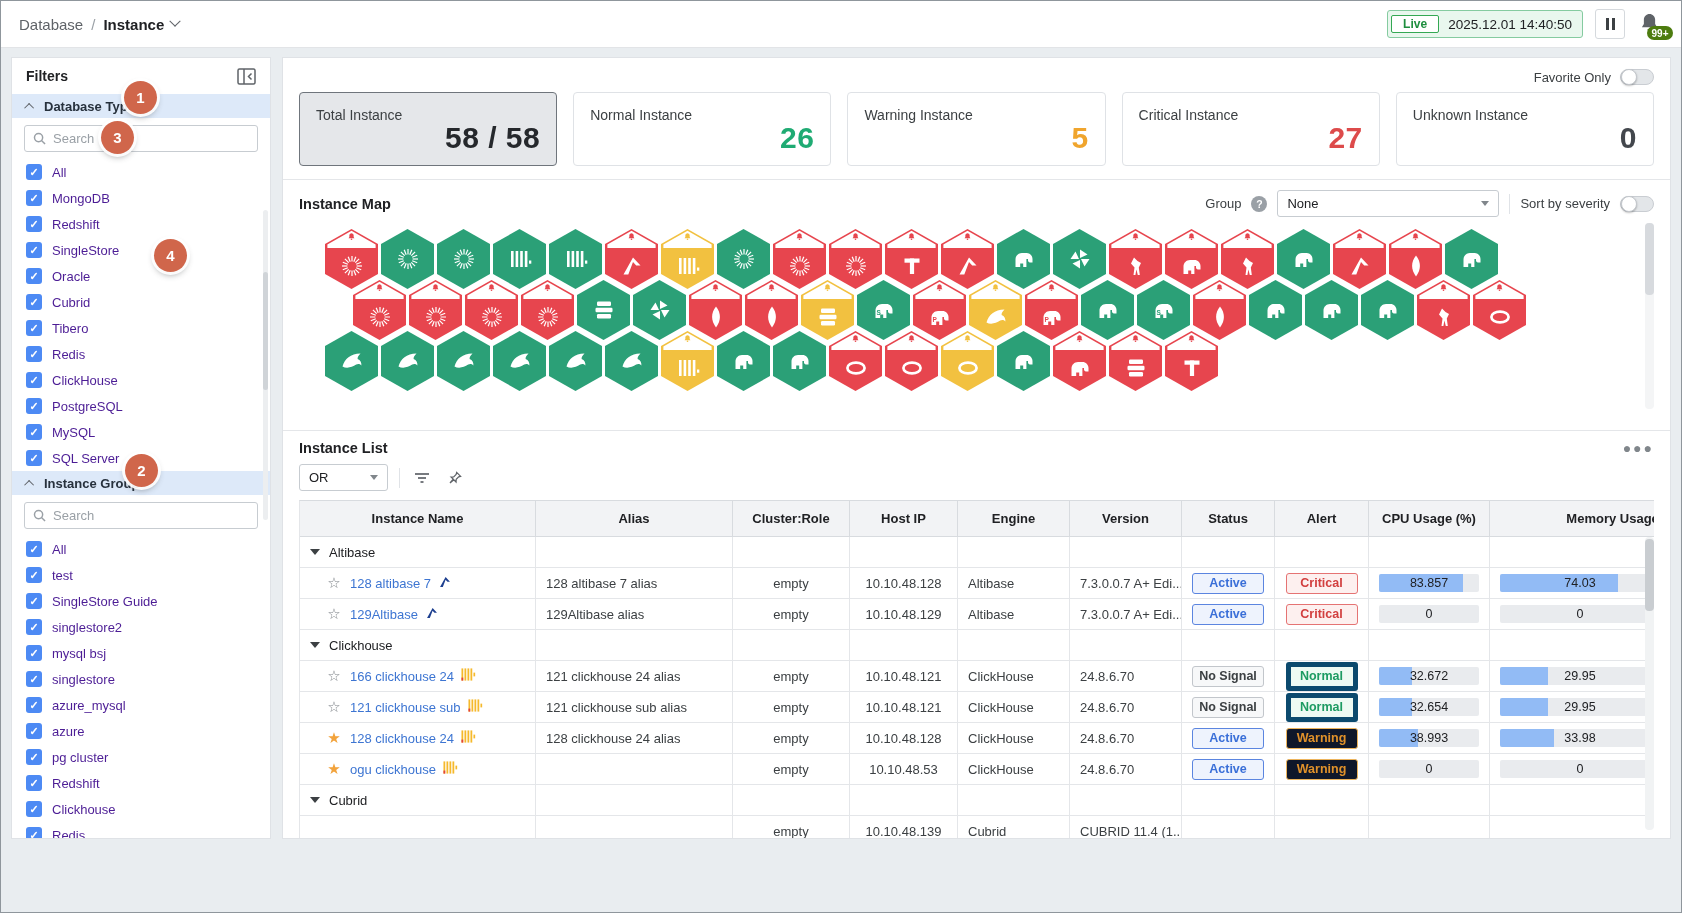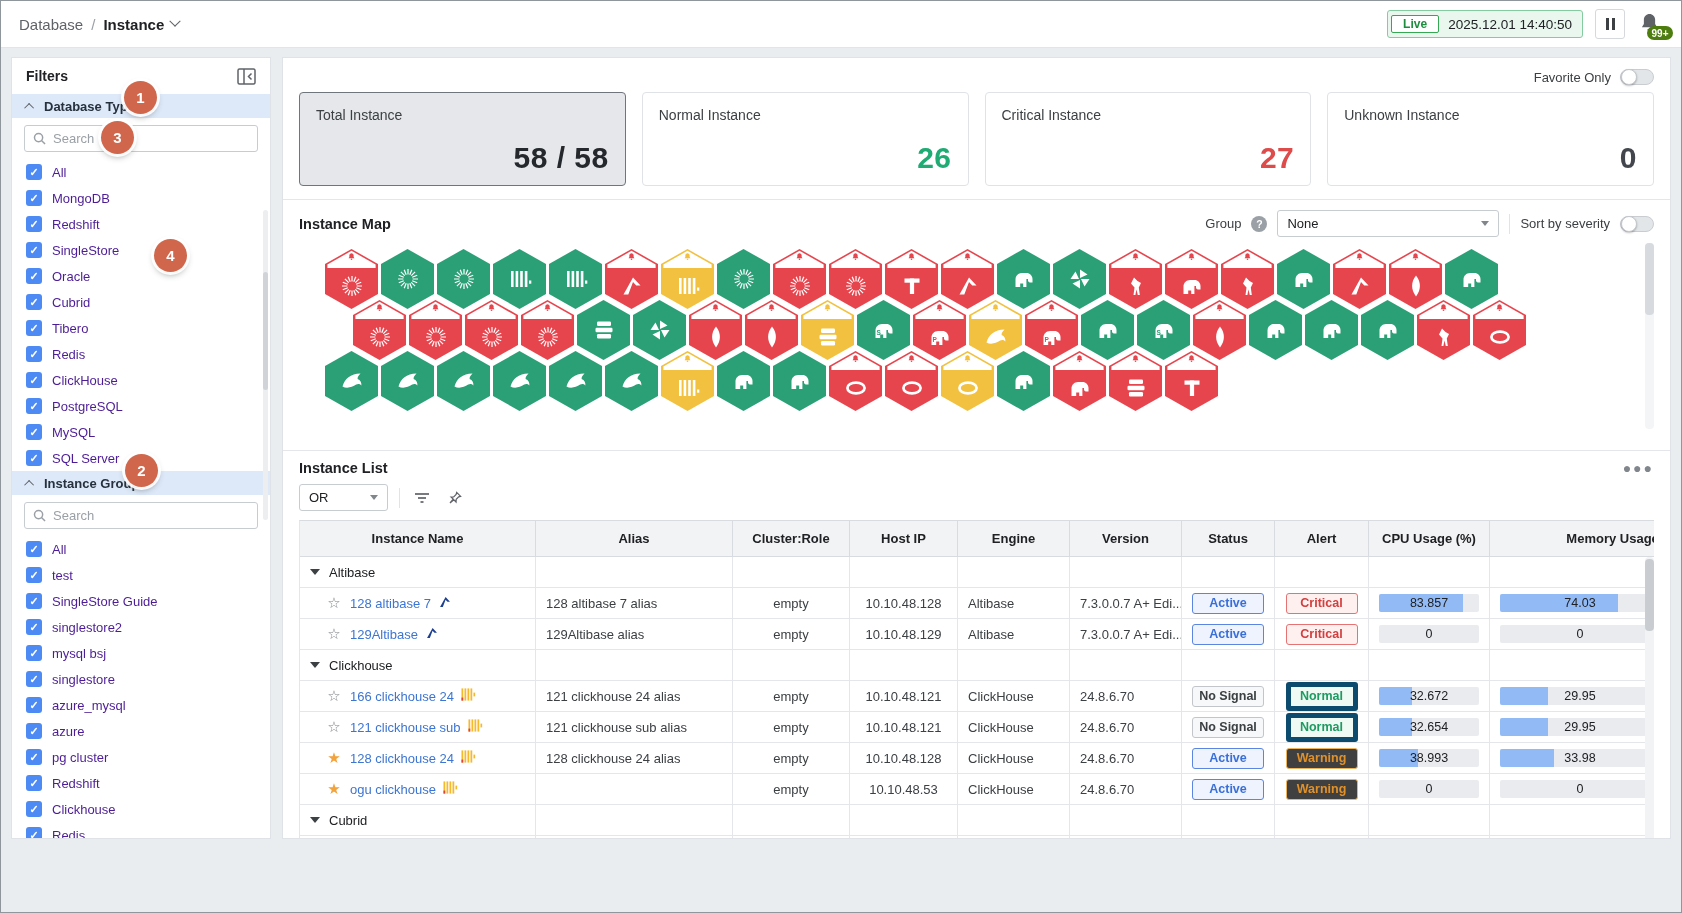--- a/index.html
+++ b/index.html
@@ -56,21 +56,21 @@
   .sb-scroll i { display:block; margin-top:62px; height:118px; background:#d0d4d8; border-radius:3px; }
 
   
   .main { flex:1; position:relative; padding:0 16px; overflow:hidden; }
   .fav-row { height:32px; display:flex; justify-content:flex-end; align-items:center; gap:9px; padding-top:6px; }
   .toggle { width:34px; height:16px; background:#e3e6e9; border:1px solid #c9cdd2; border-radius:9px; position:relative; cursor:pointer; }
   .toggle i { position:absolute; left:0px; top:-1px; width:16px; height:16px; background:#fff; border:1px solid #c3c7cc;
     border-radius:50%; box-shadow:0 1px 2px rgba(0,0,0,.25); }
 
   .stats-row { display:flex; gap:16px; margin-top:2px; }
-  .stat-card { flex:1; height:94px; border:1px solid #dfe2e6; border-radius:4px; background:#fff;
+  .stat-card { flex:1; height:74px; border:1px solid #dfe2e6; border-radius:4px; background:#fff;
     position:relative; padding:14px 16px; cursor:pointer; }
   .stat-card.selected { background:#e5e7ea; border:1.5px solid #6f757c; }
   .stat-label { font-size:14px; color:#3c4043; }
   .stat-value { position:absolute; right:16px; bottom:10px; font-size:30px; font-weight:bold; letter-spacing:.5px; }
 
   .divider { border-top:1px solid #e4e6e9; margin:13px -16px 0; }
   .map-head { display:flex; align-items:center; margin-top:10px; }
   .sec-title { font-weight:bold; font-size:14.5px; color:#202124; }
   .map-controls { margin-left:auto; display:flex; align-items:center; gap:10px; }
   .help { width:16px; height:16px; border-radius:50%; background:#9aa0a6; color:#fff; font-size:10.5px;
@@ -113,21 +113,21 @@
   .grp-name { color:#202124; }
   .star { font-size:15px; color:#80868b; margin-right:8px; cursor:pointer; width:16px; text-align:center; }
   .star.fav { color:#f2a33c; }
   .iname { color:#3d75d2; cursor:pointer; margin-right:7px; }
   .name-cell { padding-left:26px !important; }
   .badge { border-radius:3px; font-size:12.5px; padding:2.5px 0; width:72px; text-align:center; font-weight:bold; }
   .st-active   { color:#3a6fd8; border:1px solid #5b85e0; background:#eef3fd; }
   .st-nosignal { color:#3c4043; border:1px solid #c2c6cb; background:#f7f8f9; }
   .al-critical { color:#d23f3f; border:1px solid #e57373; background:#fdf0ef; }
   .al-normal   { color:#1d9b62; border:5px solid #0c4a6e; background:#eefaf3; }
-  .al-warning  { color:#e0912a; border:1px solid #edb45c; background:#404040; }
+  .al-warning  { color:#e0912a; border:1px solid #edb45c; background:#0f172a; }
   .bar { width:112px; height:18px; background:#e9ebee; border-radius:2px; position:relative; overflow:hidden; }
   .bar .fill { position:absolute; left:0; top:0; bottom:0; background:#92bbf5; }
   .bar .val { position:absolute; inset:0; display:flex; align-items:center; justify-content:center;
     font-size:12.5px; color:#202124; }
   .mem-bar { width:160px; }
   .tbl-vscroll { position:absolute; right:0; top:37px; bottom:11px; width:9px; background:#f1f3f4; border-radius:4px; }
   .tbl-vscroll i { display:block; margin-top:2px; height:72px; background:#c9cdd1; border-radius:4px; }
 
   
   .callout { position:absolute; width:33px; height:33px; border-radius:50%; background:#d0664b;
@@ -314,20 +314,24 @@
       <div class="stats-row" id="stats-row">
           <div class="stat-card selected">
             <div class="stat-label">Total Instance</div>
             <div class="stat-value" style="color: rgb(37, 40, 44);">58 / 58</div>
           </div>
           <div class="stat-card">
             <div class="stat-label">Normal Instance</div>
             <div class="stat-value" style="color: rgb(31, 171, 115);">26</div>
           </div>
           <div class="stat-card">
+            <div class="stat-label">Warning Instance</div>
+            <div class="stat-value" style="color: rgb(240, 165, 45);">5</div>
+          </div>
+          <div class="stat-card">
             <div class="stat-label">Critical Instance</div>
             <div class="stat-value" style="color: rgb(221, 75, 75);">27</div>
           </div>
           <div class="stat-card">
             <div class="stat-label">Unknown Instance</div>
             <div class="stat-value" style="color: rgb(67, 71, 77);">0</div>
           </div>
         </div>
 
       <div class="divider"></div>

